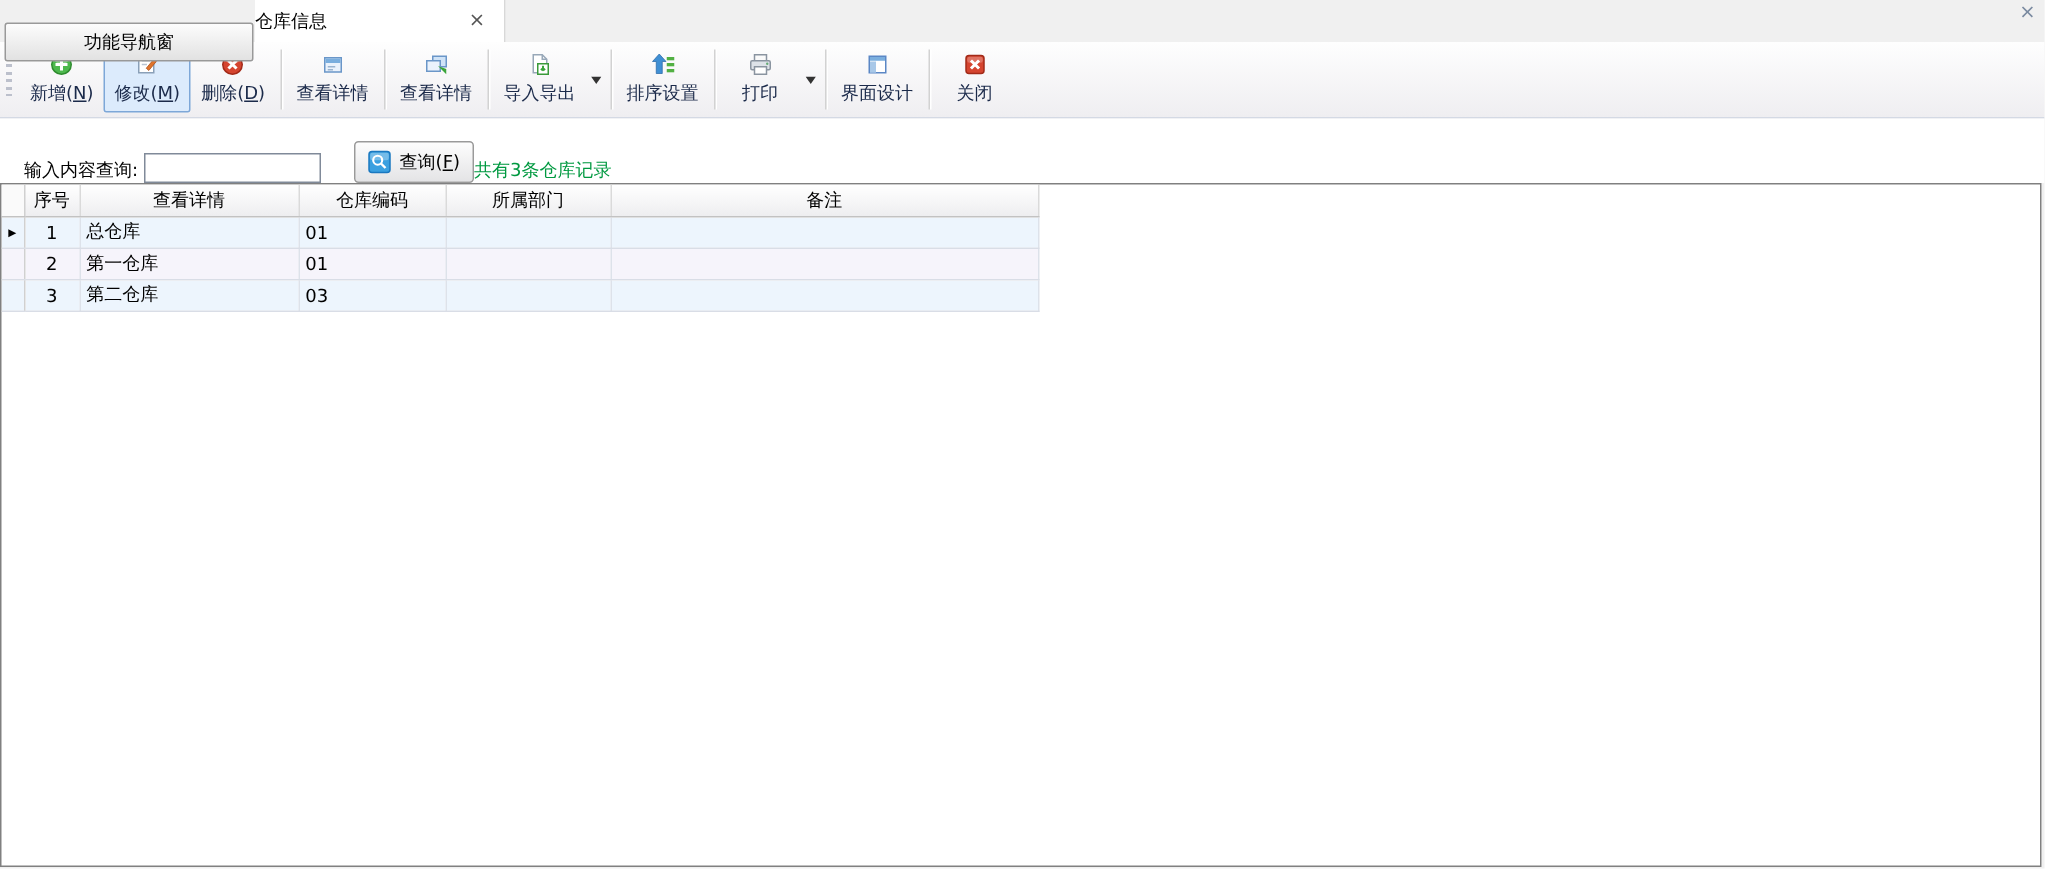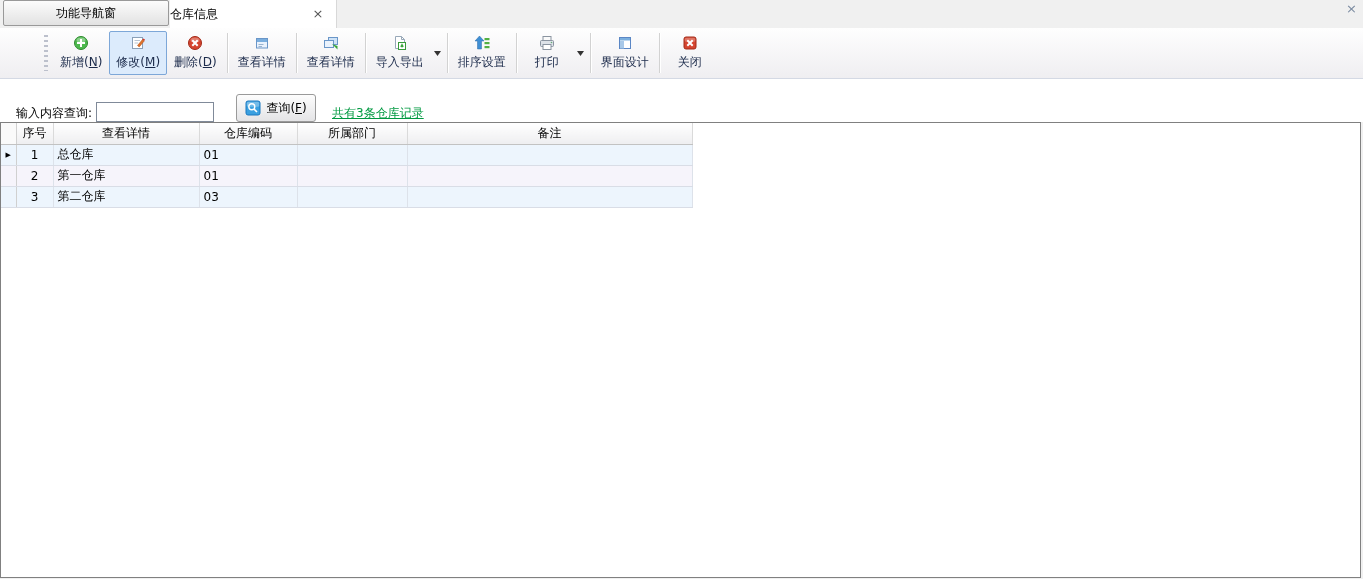--- a/index.html
+++ b/index.html
@@ -5,21 +5,21 @@
   * { box-sizing: border-box; margin: 0; padding: 0; }
   html,body { width:1363px; height:579px; overflow:hidden; }
   body {
     font-family:"DejaVu Sans","Liberation Sans",sans-serif;
     font-size:12px; color:#000; background:#f0f0f0; position:relative;
   }
 
   
   .tabbar { position:relative; height:28px; background:#f0f0f0; }
   .tab-nav-btn {
-    position:absolute; left:3px; top:0; width:166px; height:26px;
+    position:absolute; left:3px; top:15px; width:166px; height:26px;
     background:linear-gradient(#fcfcfc,#e2e2e2);
     border:1px solid #999; border-radius:2px;
     display:flex; align-items:center; justify-content:center; cursor:default;
   }
   .tab-active {
     position:absolute; left:170px; top:0; width:167px; height:28px;
     background:#fff; border-right:1px solid #d8d8d8;
     display:flex; align-items:center; 
   }
   .tab-close-x {
@@ -27,21 +27,21 @@
     color:#555; font-size:13px; line-height:16px; text-align:center; cursor:default;
   }
   .window-close-x {
     position:absolute; right:6px; top:1px; color:#7a8aa0; font-size:13px; cursor:default;
   }
 
   
   .toolbar {
     height:51px; background:linear-gradient(#fefefe,#efeef1);
     border-bottom:1px solid #d4d9e4;
-    display:flex; align-items:center;padding-left:40px;
+    display:flex; 
   }
   .grip {
     width:4px; height:36px; margin:0 5px 0 4px;
     background-image:repeating-linear-gradient(to bottom,#bcc0cc 0 2px, transparent 2px 5px);
   }
   .tbtn {
     display:flex; flex-direction:column; align-items:center; justify-content:center;
     gap:3px; height:44px; min-width:54px; padding:0 6px;
     border:1px solid transparent; border-radius:2px; color:#1b2a4a; cursor:default;
     white-space:nowrap;
@@ -62,21 +62,21 @@
     width:118px; height:20px; border:1px solid #808a99; margin-left:4px;
     padding:0 3px; font-size:12px; font-family:inherit; outline:none;
   }
   .search-btn {
     margin-left:22px; width:80px; height:28px;
     background:linear-gradient(#fdfdfd,#e4e4e6);
     border:1px solid #9a9a9a; border-radius:3px;
     display:flex; align-items:center; justify-content:center; gap:5px;
     font-family:inherit; font-size:12px; cursor:default;
   }
-  .record-count { margin-left:16px; color:var(--green,#009940);text-decoration:underline; }
+  .record-count { margin-left:0; color:var(--green,#009940); }
 
   
   .grid {
     position:absolute; left:0; top:122px; width:1361px; height:456px;
     border:1px solid var(--grid-border,#808080); background:#fff; overflow:hidden;
   }
   table { border-collapse:collapse; table-layout:fixed; width:691px; }
   th {
     height:21px; background:linear-gradient(#ffffff,#eeeef0);
     border-right:1px solid #dadada; border-bottom:1px solid #c2c2c2;

